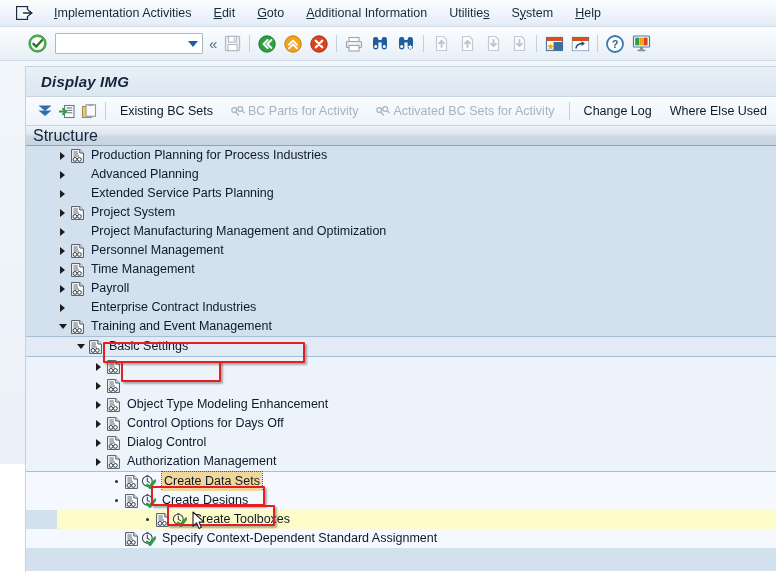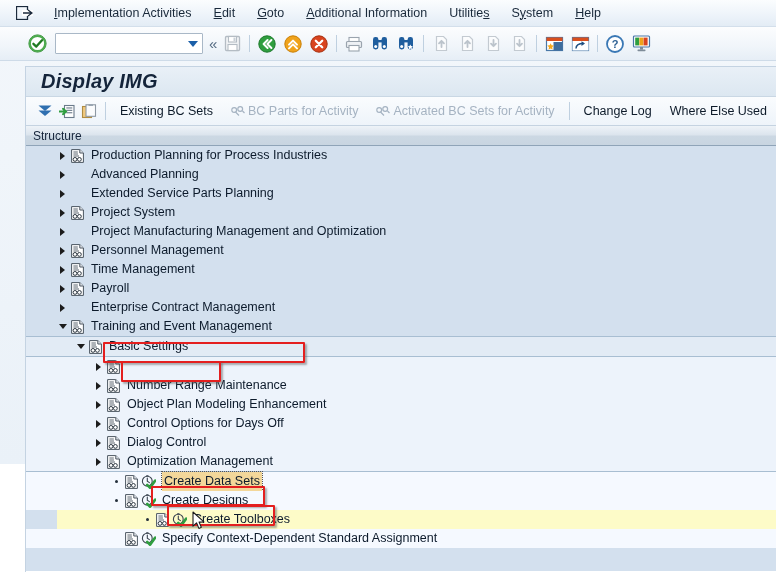--- a/index.html
+++ b/index.html
@@ -77,21 +77,21 @@
     border-left: 1px solid #c4d3e2;
     border-top: 1px solid #c4d3e2;
   }
   .titlebar {
     height: 30px;
     background: linear-gradient(180deg,#e9f0f7 0%,#dce7f1 100%);
     display: flex; align-items: center;
     border-bottom: 1px solid #c9d7e4;
   }
   .titlebar .title {
-    font-size: 20px; font-weight: bold; font-style: italic;
+    font-size: 15px; font-weight: bold; font-style: italic;
     color: #14243a; margin-left: 15px; letter-spacing: .2px;
   }
   .apptoolbar {
     height: 29px;
     background: linear-gradient(180deg,#fafcfe 0%,#eef4fa 100%);
     display: flex; align-items: center;
     border-bottom: 1px solid #c5d3e1;
     text-align: right;
   }
   .app-ic { width: 22px; height: 22px; display:flex; align-items:center; justify-content:center; }
@@ -103,21 +103,21 @@
   .app-sep { width: 1px; height: 18px; background: #bfd0e0; margin: 0 5px; }
   .gl-ic { margin-right: 3px; display: inline-flex; vertical-align: middle; }
 
   
   .colhdr {
     height: 20px;
     background: linear-gradient(180deg,#eef3f8 0%,#dbe4ed 48%,#ccd8e3 52%,#c8d5e1 100%);
     border-bottom: 1px solid #8fa4b8;
     display: flex; align-items: center;
   }
-  .colhdr span { font-size: 12px; color: #15243a; margin-left: 7px; }
+  .colhdr span { font-size: 16px; color: #15243a; margin-left: 7px; }
 
   
   .tree {
     position: relative;
     height: 425px;
     overflow: hidden;
     background: #d3e0ee;
   }
   .row {
     height: 19px;
@@ -509,21 +509,21 @@
           <span style="flex:0 0 5px"></span>
           <span class="lbl">Payroll</span>
         </div>
         <div class="row band-a">
           <span style="flex:0 0 30px"></span>
           <span class="tog">
             <i class="arrow-r"></i>
           </span>
           <span class="spacer17"></span>
           <span style="flex:0 0 5px"></span>
-          <span class="lbl">Enterprise Contract Management</span>
+          <span class="lbl">Enterprise Contract Industries</span>
         </div>
         <div class="row band-a">
           <span style="flex:0 0 30px"></span>
           <span class="tog">
             <i class="arrow-d"></i>
           </span>
           <span class="docic">
             <svg width="13" height="14" viewBox="0 0 13 14">
               <path d="M0.6 0.6 h8.2 l3.6 3.4 v9.4 h-11.8 z" fill="#ffffff" stroke="#4a5560" stroke-width="1"></path>
               <path d="M8.8 0.6 v3.4 h3.6" fill="#e6eaee" stroke="#4a5560" stroke-width="1"></path>
@@ -578,38 +578,37 @@
           <span class="docic">
             <svg width="13" height="14" viewBox="0 0 13 14">
               <path d="M0.6 0.6 h8.2 l3.6 3.4 v9.4 h-11.8 z" fill="#ffffff" stroke="#4a5560" stroke-width="1"></path>
               <path d="M8.8 0.6 v3.4 h3.6" fill="#e6eaee" stroke="#4a5560" stroke-width="1"></path>
               <path d="M2.4 3 h4.4 M2.4 5 h4.6 M2.4 7 h5.6" stroke="#4a5560" stroke-width="0.9"></path>
               <circle cx="4" cy="10.4" r="1.9" fill="none" stroke="#2e3842" stroke-width="1"></circle>
               <circle cx="8.4" cy="10.4" r="1.9" fill="none" stroke="#2e3842" stroke-width="1"></circle>
             </svg>
           </span>
           <span style="flex:0 0 5px"></span>
-          <span class="lbl">Number Range Maintenance</span>
         </div>
         <div class="row band-c">
           <span style="flex:0 0 66px"></span>
           <span class="tog">
             <i class="arrow-r"></i>
           </span>
           <span class="docic">
             <svg width="13" height="14" viewBox="0 0 13 14">
               <path d="M0.6 0.6 h8.2 l3.6 3.4 v9.4 h-11.8 z" fill="#ffffff" stroke="#4a5560" stroke-width="1"></path>
               <path d="M8.8 0.6 v3.4 h3.6" fill="#e6eaee" stroke="#4a5560" stroke-width="1"></path>
               <path d="M2.4 3 h4.4 M2.4 5 h4.6 M2.4 7 h5.6" stroke="#4a5560" stroke-width="0.9"></path>
               <circle cx="4" cy="10.4" r="1.9" fill="none" stroke="#2e3842" stroke-width="1"></circle>
               <circle cx="8.4" cy="10.4" r="1.9" fill="none" stroke="#2e3842" stroke-width="1"></circle>
             </svg>
           </span>
           <span style="flex:0 0 5px"></span>
-          <span class="lbl">Object Plan Modeling Enhancement</span>
+          <span class="lbl">Object Type Modeling Enhancement</span>
         </div>
         <div class="row band-c">
           <span style="flex:0 0 66px"></span>
           <span class="tog">
             <i class="arrow-r"></i>
           </span>
           <span class="docic">
             <svg width="13" height="14" viewBox="0 0 13 14">
               <path d="M0.6 0.6 h8.2 l3.6 3.4 v9.4 h-11.8 z" fill="#ffffff" stroke="#4a5560" stroke-width="1"></path>
               <path d="M8.8 0.6 v3.4 h3.6" fill="#e6eaee" stroke="#4a5560" stroke-width="1"></path>
@@ -646,21 +645,21 @@
           <span class="docic">
             <svg width="13" height="14" viewBox="0 0 13 14">
               <path d="M0.6 0.6 h8.2 l3.6 3.4 v9.4 h-11.8 z" fill="#ffffff" stroke="#4a5560" stroke-width="1"></path>
               <path d="M8.8 0.6 v3.4 h3.6" fill="#e6eaee" stroke="#4a5560" stroke-width="1"></path>
               <path d="M2.4 3 h4.4 M2.4 5 h4.6 M2.4 7 h5.6" stroke="#4a5560" stroke-width="0.9"></path>
               <circle cx="4" cy="10.4" r="1.9" fill="none" stroke="#2e3842" stroke-width="1"></circle>
               <circle cx="8.4" cy="10.4" r="1.9" fill="none" stroke="#2e3842" stroke-width="1"></circle>
             </svg>
           </span>
           <span style="flex:0 0 5px"></span>
-          <span class="lbl">Optimization Management</span>
+          <span class="lbl">Authorization Management</span>
         </div>
         <div class="hr-line"></div>
         <div class="row band-d">
           <span style="flex:0 0 84px"></span>
           <span class="tog">
             <i class="dotmark"></i>
           </span>
           <span class="docic">
             <svg width="13" height="14" viewBox="0 0 13 14">
               <path d="M0.6 0.6 h8.2 l3.6 3.4 v9.4 h-11.8 z" fill="#ffffff" stroke="#4a5560" stroke-width="1"></path>

